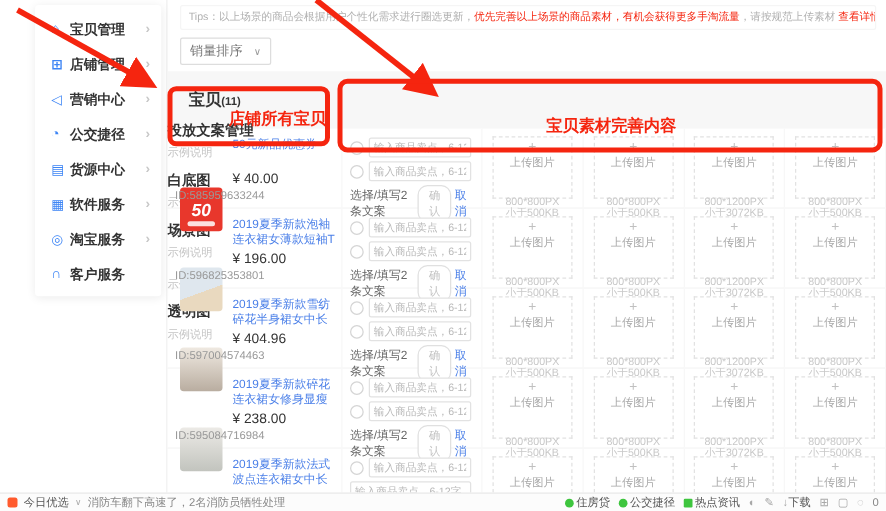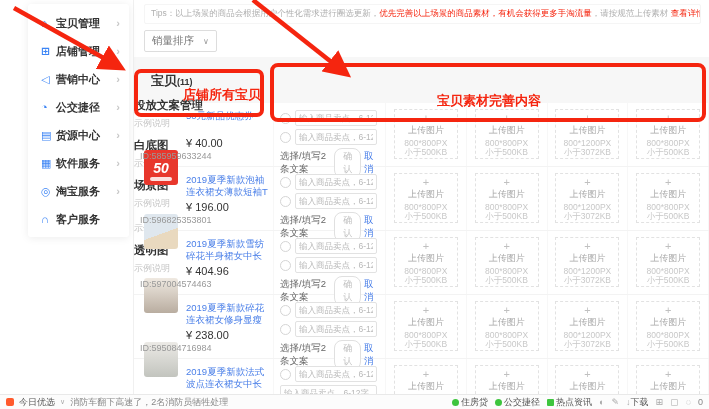--- a/index.html
+++ b/index.html
@@ -64,21 +64,21 @@
   .hrow{display:flex;align-items:center;margin-top:2px;}
   .hint{font-size:9.5px;color:#666;}
   .confirm{margin-left:3px;border:1px solid #e0e0e0;background:#fff;border-radius:8px;padding:1px 6px;
            font-size:9px;color:#c2c2c2;cursor:pointer;font-family:inherit;}
   .cancel{margin-left:3px;font-size:9.5px;color:#4a7fe8;cursor:pointer;text-decoration:none;}
   .td.up{flex:1;display:flex;justify-content:center;padding-top:6px;}
   .ubox{width:64px;height:50px;border:1px dashed #e2e2e2;text-align:center;cursor:pointer;
         box-sizing:border-box;padding-top:3px;background:#fff;}
   .plus{font-size:11px;line-height:10px;color:#c0c0c0;}
   .ulab{font-size:9px;color:#a8a8a8;margin-top:1px;}
-  .usize{font-size:8.5px;color:#c8c8c8;margin-top:2px;line-height:9px;}
+  .usize{font-size:8.5px;color:#c8c8c8;margin-top:20px;line-height:9px;}
   .ulim{font-size:8.5px;color:#c8c8c8;line-height:9px;}
 
   
   .overlay{position:absolute;left:0;top:0;z-index:40;pointer-events:none;}
   .anno-label{position:absolute;z-index:45;color:#f5250f;font-weight:bold;font-size:13px;pointer-events:none;}
   #anno1{left:183px;top:86px;}
   #anno2{left:437px;top:92px;}
 
   
   .taskbar{position:absolute;left:0;right:0;bottom:0;height:14px;background:#fcfcfc;border-top:1px solid #e9e9e9;

